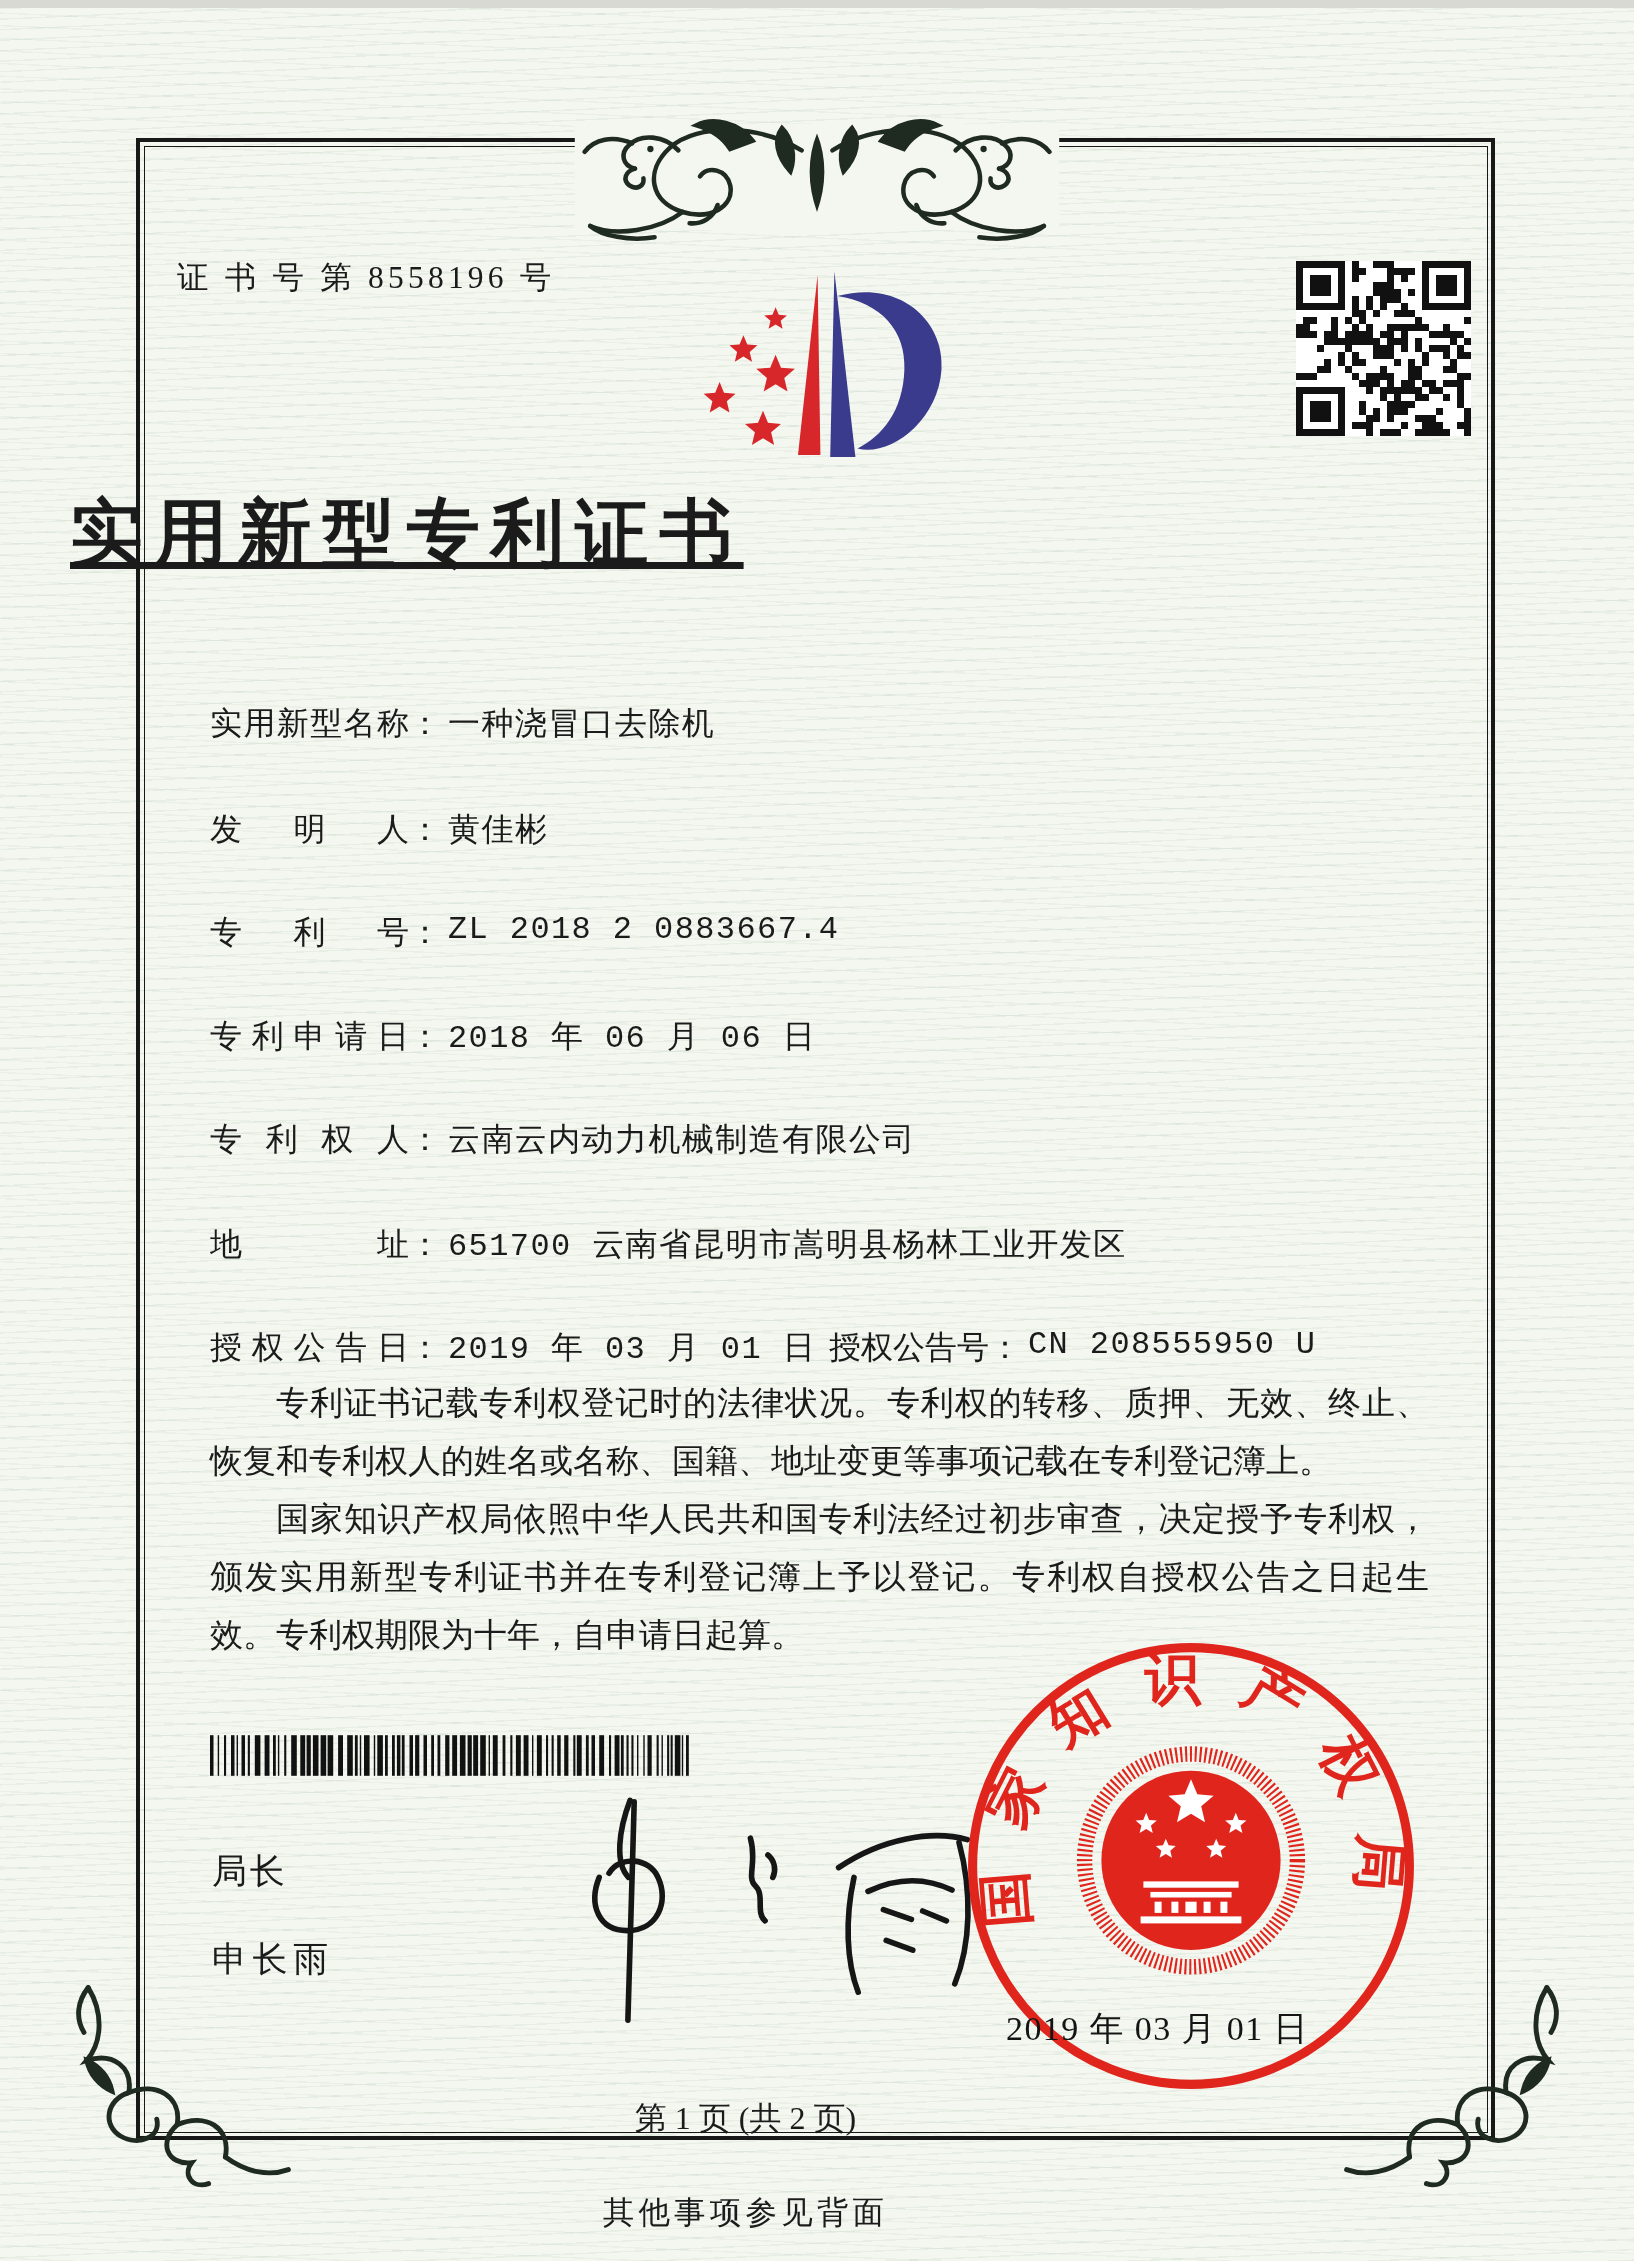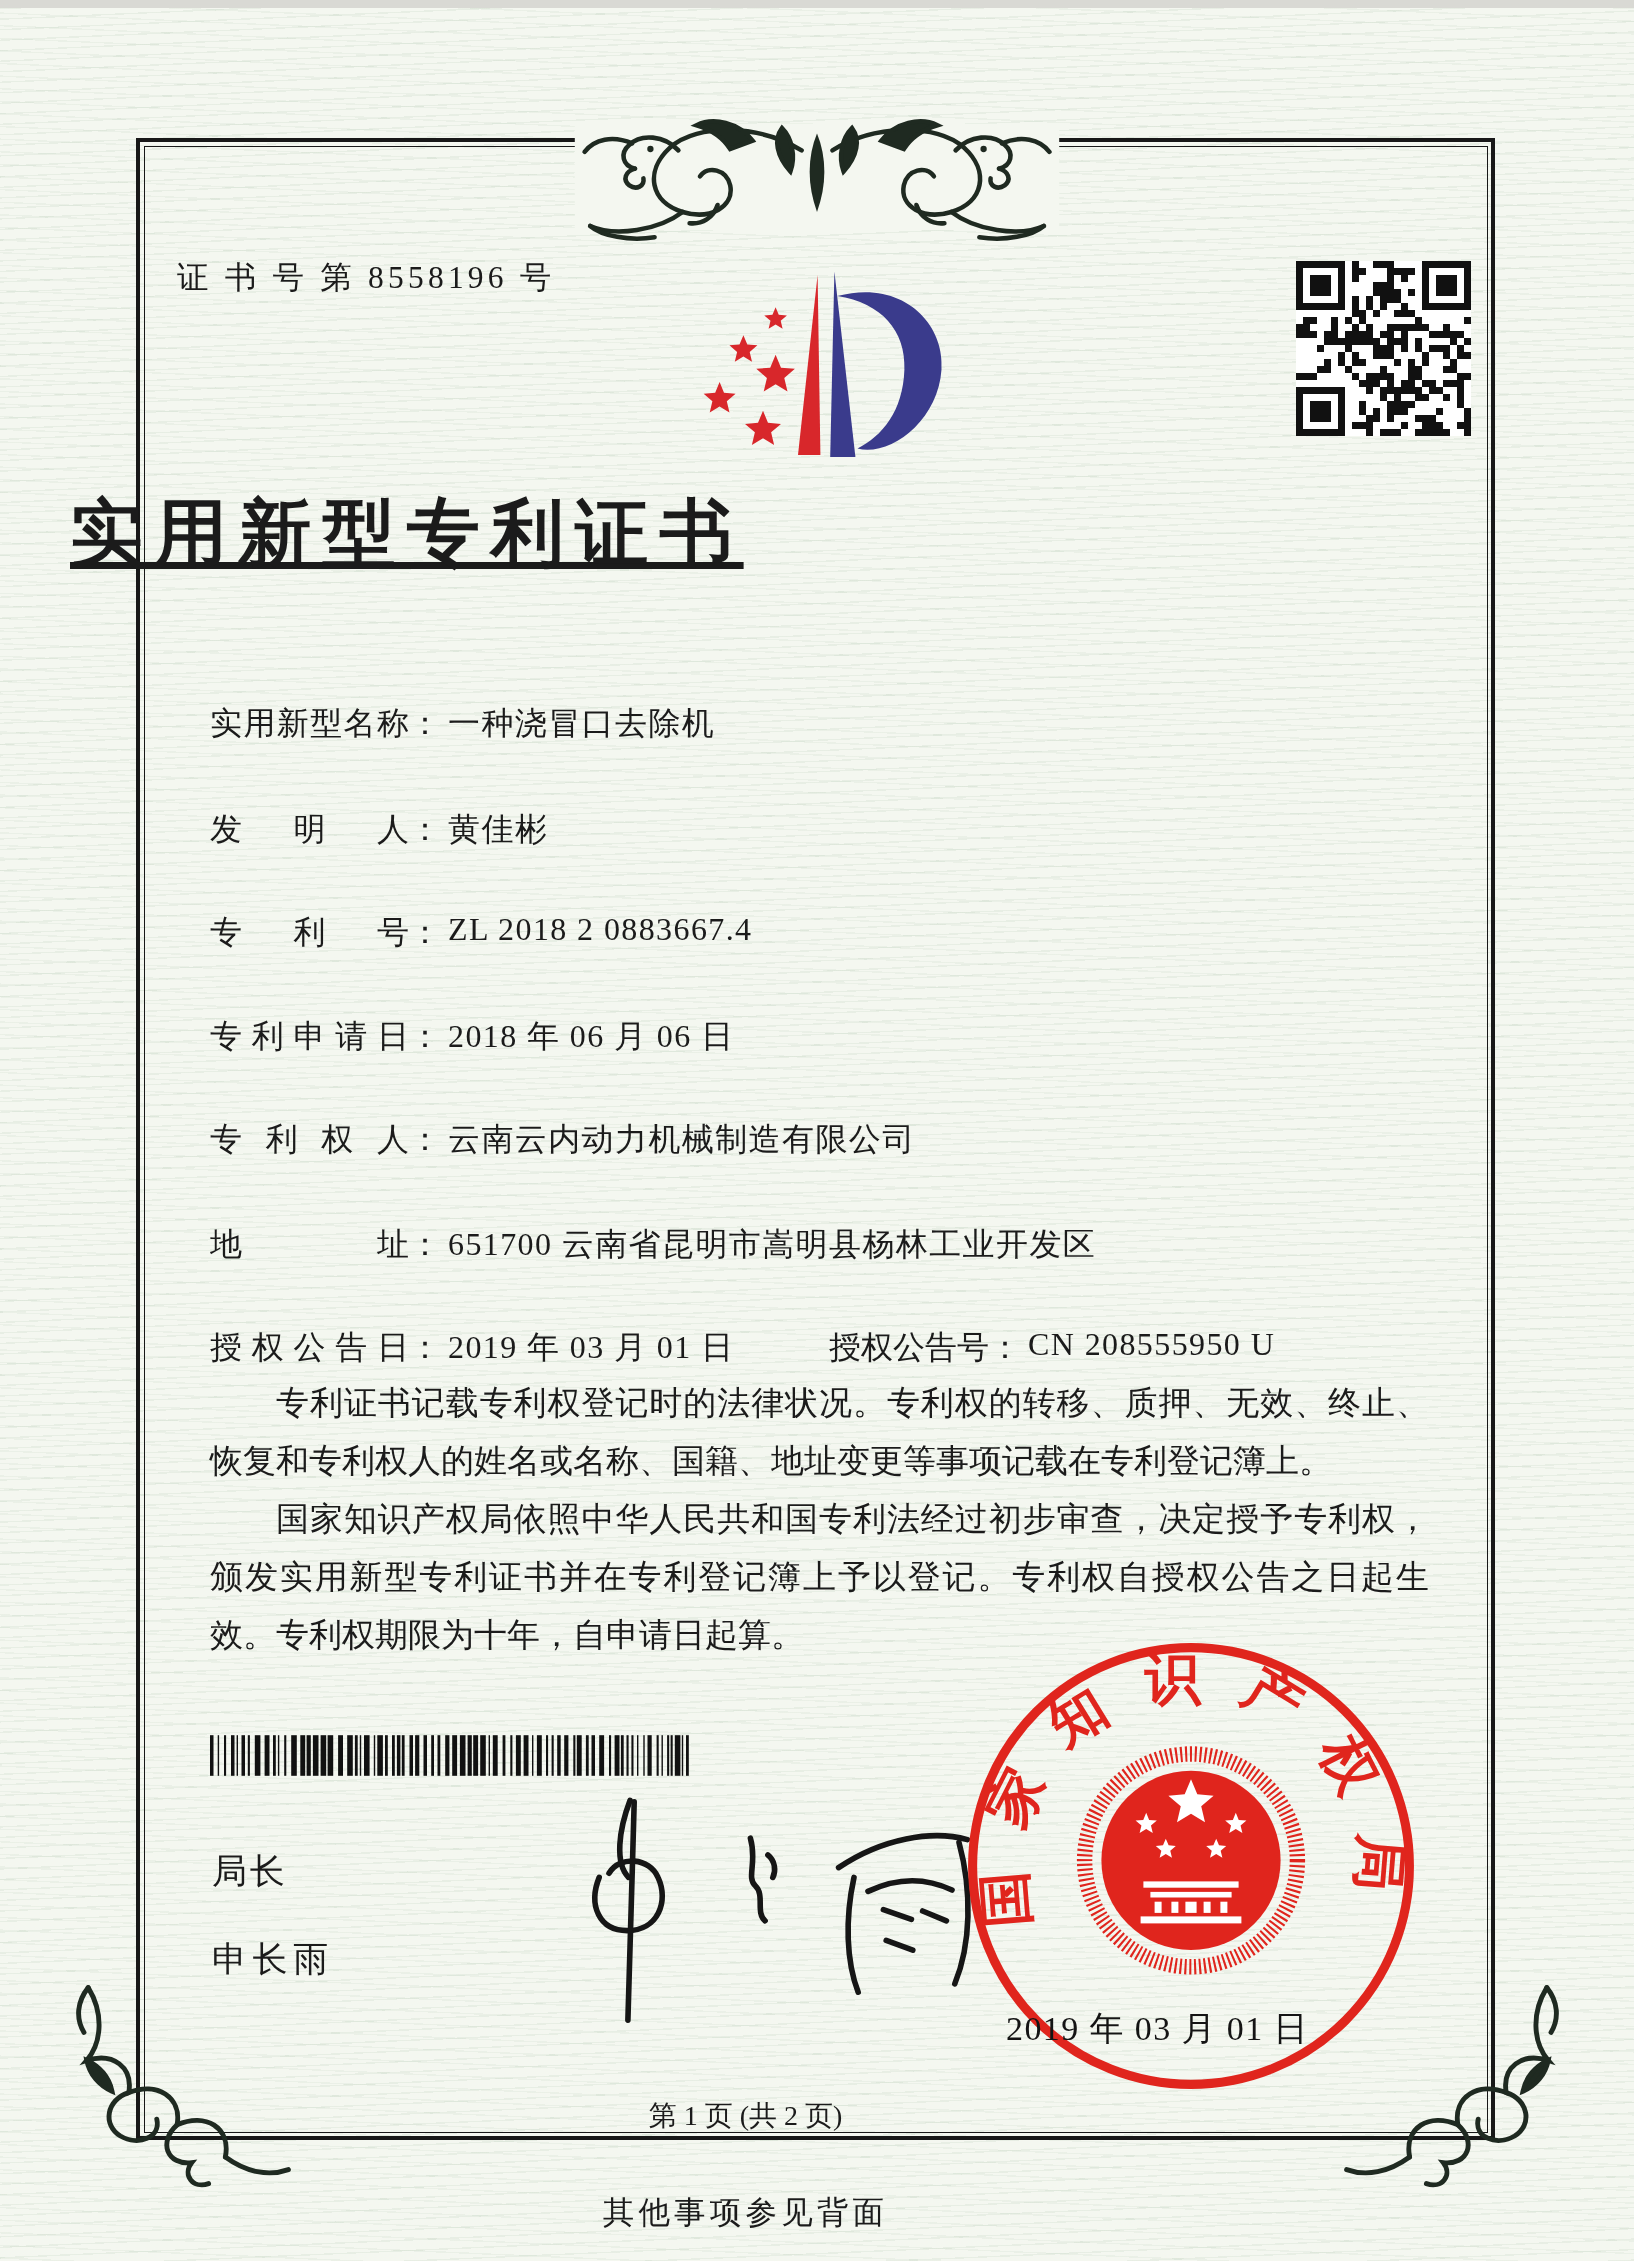--- a/index.html
+++ b/index.html
@@ -18,40 +18,40 @@
   .frame{
     position:absolute;left:136px;top:130px;width:1359px;height:2002px;
     box-sizing:border-box;border:4.2px solid #181818;z-index:1;
   }
   .frame-inner{position:absolute;inset:3.5px;border:1.4px solid #181818;}
   .cert-no{left:177px;top:249px;font-size:31.5px;letter-spacing:4.2px;}
   .title{
     left:70px;top:477px;width:1494px;text-align:left;
     font-size:73px;font-weight:bold;letter-spacing:11.2px;text-decoration:underline;
   }
-  .frow{left:210px;right:224px;height:49px;font-size:32px;white-space:nowrap;}
+  .frow{left:210px;right:224px;height:49px;font-size:32px;white-space:nowrap;font-family:Liberation Mono, monospace;}
   .flabel{
     display:inline-block;width:199px;vertical-align:top;
     text-align:justify;text-align-last:justify;
   }
   .colon{display:inline-block;vertical-align:top;}
   .fvalue{display:inline-block;vertical-align:top;margin-left:7px;letter-spacing:1.4px;}
   .fpair2{position:absolute;left:619px;top:0;}
   .body-text{
     left:210px;top:1366px;width:1219px;font-size:33px;line-height:58px;
     text-align:justify;
   }
   .body-text p{margin:0;text-indent:2em;}
   .officer-title{left:212px;top:1840px;font-size:35px;letter-spacing:2.8px;}
   .officer-name{left:212px;top:1928px;font-size:35px;letter-spacing:5.6px;}
   .seal-date{
     left:993px;top:1998px;width:329px;text-align:center;
     font-size:34px;letter-spacing:1.4px;z-index:4;color:#141414;
   }
-  .footer-page{left:66px;top:2089px;width:1359px;text-align:center;font-size:28px;}
+  .footer-page{left:66px;top:2089px;width:1359px;text-align:center;font-size:32px;}
   .back-note{left:66px;top:2184px;width:1359px;text-align:center;font-size:31.5px;letter-spacing:4.2px;}
   svg{display:block;}
 </style>
 </head>
 <body>
 
 <div class="page">
 
   <div class="frame">
     <div class="frame-inner"></div>

